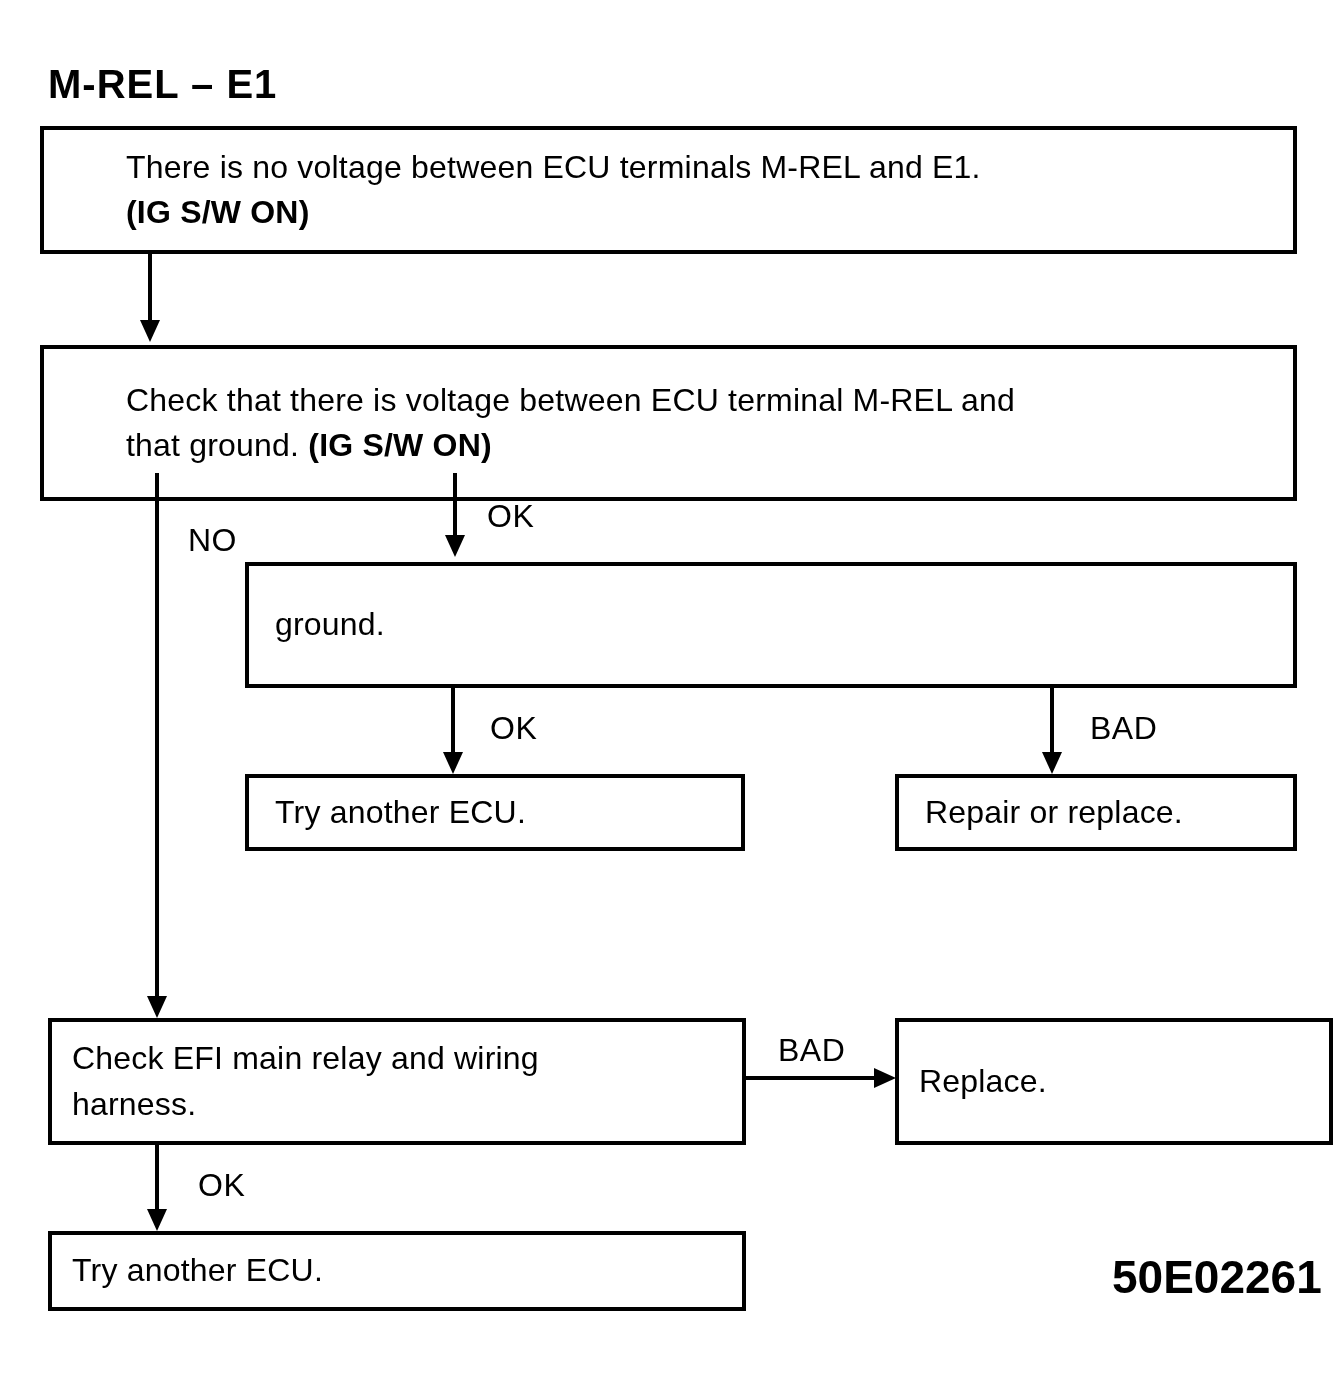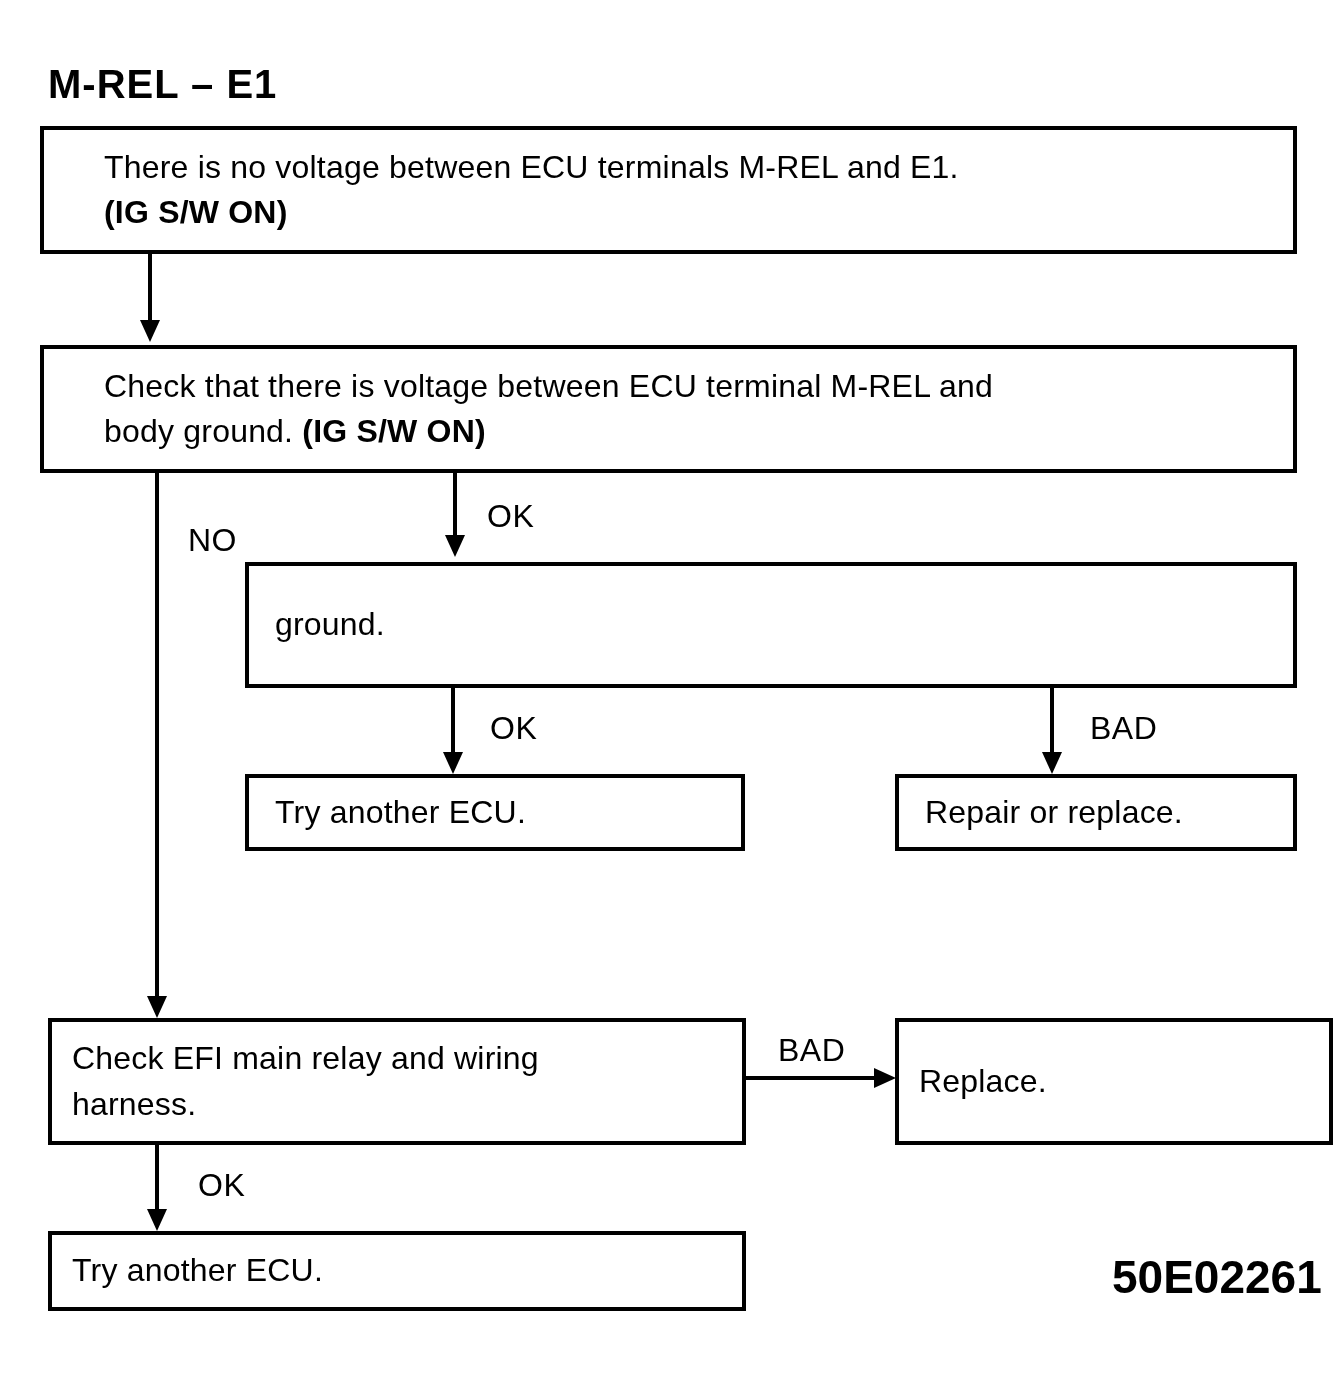--- a/index.html
+++ b/index.html
@@ -46,21 +46,21 @@
     flex-direction: column;
     justify-content: center;
   }
   .box .txt {
     font-size: 32px;
     line-height: 1.42;
     padding: 0 0 0 0;
     letter-spacing: 0.2px;
   }
   .box .txt b { font-weight: bold; }
-  .indent-lg .txt { padding-left: 60px; }
+  .indent-lg .txt { padding-left: 82px; }
   .indent-sm .txt { padding-left: 26px; }
   .indent-md .txt { padding-left: 20px; }
 
   
   .vline {
     position: absolute;
     width: 4px;
     background: #000000;
   }
   .hline {
@@ -101,25 +101,25 @@
   <div class="box indent-lg" style="left:40px; top:126px; width:1257px; height:128px;">
     <div class="txt">
       <div>There is no voltage between ECU terminals M-REL and E1.</div>
       <div><b>(IG S/W ON)</b></div>
     </div>
   </div>
 
   <div class="vline" style="left:148px; top:254px; height:70px;"></div>
   <div class="arrow-down" style="left:140px; top:320px;"></div>
 
-  <div class="box indent-lg" style="left:40px; top:345px; width:1257px; height:128px;">
+  <div class="box indent-lg" style="left:40px; top:345px; width:1257px; height:156px;">
     <div class="txt">
       <div>Check that there is voltage between ECU terminal M-REL and</div>
       <div>
-        <span>body ground. </span><b>(IG S/W ON)</b>
+        <span>that ground. </span><b>(IG S/W ON)</b>
       </div>
     </div>
   </div>
 
   <div class="vline" style="left:155px; top:473px; height:525px;"></div>
   <div class="arrow-down" style="left:147px; top:996px;"></div>
   <div class="edge-label" style="left:188px; top:498px;margin-top:24px;">NO</div>
 
   <div class="vline" style="left:453px; top:473px; height:64px;"></div>
   <div class="arrow-down" style="left:445px; top:535px;"></div>

